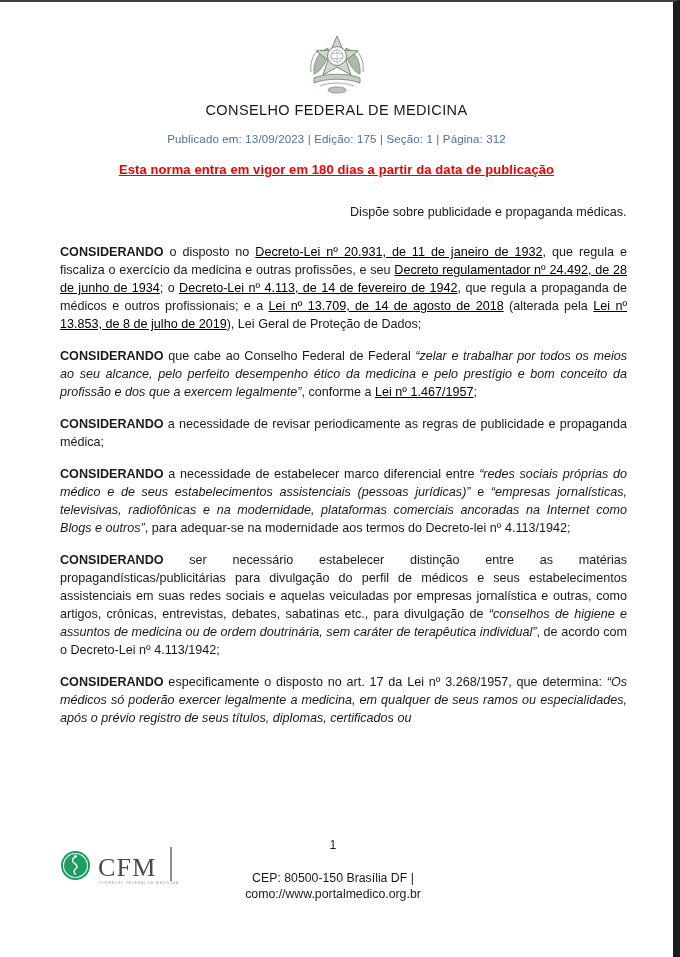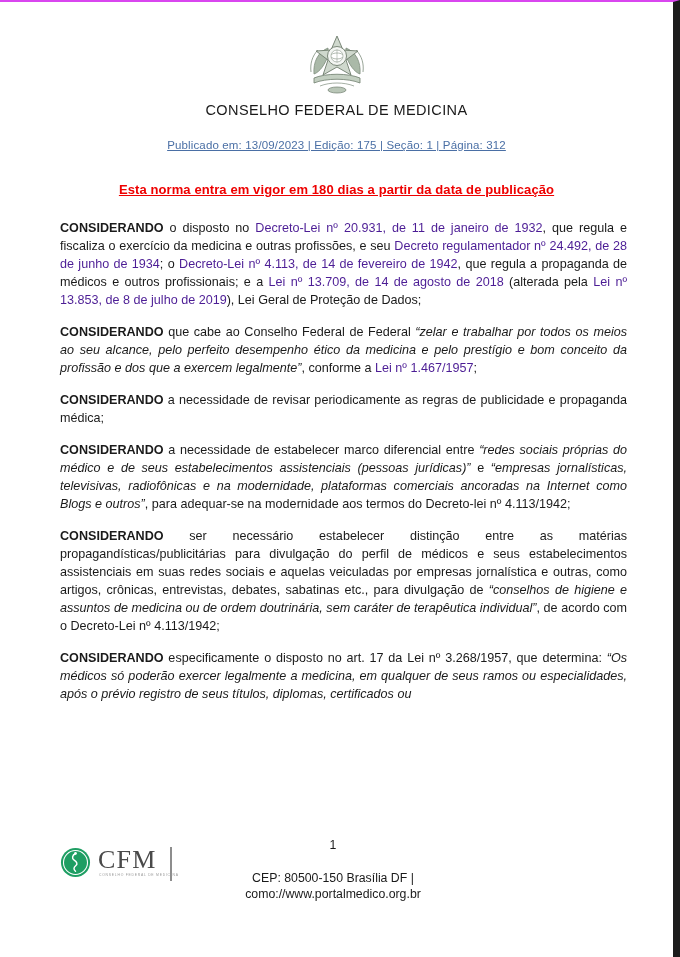--- a/index.html
+++ b/index.html
@@ -11,21 +11,21 @@
   body {
     font-family: "Liberation Sans", sans-serif;
     color: #1a1a1a;
   }
   .page {
     position: relative;
     width: 680px;
     height: 957px;
     background: #ffffff;
     box-sizing: border-box;
-    border-top: 2px solid #d946ef;
+    border-top: 2px solid #404040;
     border-right: 7px solid #1c1c1c;
     overflow: hidden;
   }
   .page-inner {
     position: relative;
     width: 100%;
     height: 100%;
     padding: 0;
     box-sizing: border-box;
   }
@@ -49,29 +49,28 @@
     font-weight: normal;
   }
   .doc-title {
     font-size: 19px;
     font-weight: bold;
     letter-spacing: 0.2px;
     margin: 22px 0 0 0;
     color: #0d0d0d;
   }
   .pub-line {
-    margin: 21px 0 0 0;
+    margin: 15px 0 0 0;
     font-size: 11.5px;
     color: #4a6fa5;
-    text-decoration: underline;
     letter-spacing: 0.15px;
     text-align: center;
   }
   .warning {
-    margin: 31px 0 0 0;
+    margin: 17px 0 0 0;
     font-size: 13px;
     font-weight: bold;
     color: #ee0000;
     text-decoration: underline;
     letter-spacing: 0.1px;
   }
 
   
   .ementa {
     margin: 27px 0 0 auto;
@@ -94,37 +93,38 @@
     font-size: 12.6px;
     line-height: 1.43;
     margin: 0 0 14px 0;
     color: #1a1a1a;
     hyphens: none;
   }
   .para:last-child { margin-bottom: 9px; }
   .b { font-weight: bold; }
   .i { font-style: italic; }
   .lnk {
-    color: #4c1d95;
+    color: #000000;
+    text-decoration: underline;
   }
 
   
   .footer {
     position: absolute;
     left: 0;
     right: 7px;
     bottom: 42px;
     height: 78px;
   }
   .footer-logo {
     position: absolute;
     left: 60px;
     top: 10px;
     display: flex;
-    align-items: flex-start;
+    align-items: flex-end;
     gap: 7px;
   }
   .logo-mark {
     width: 31px;
     height: 31px;
     flex: 0 0 auto;
   }
   .logo-word {
     font-family: "Liberation Serif", serif;
     font-size: 26px;
@@ -197,20 +197,21 @@
       </svg>
 
       <div class="org-name">CONSELHO FEDERAL DE MEDICINA</div>
 
 
       <div class="pub-line">Publicado em: 13/09/2023  | Edição: 175 | Seção: 1 | Página: 312</div>
 
       <div class="warning">Esta norma entra em vigor em 180 dias a partir da data de publicação</div>
     </div>
 
+    <div class="ementa">Dispõe sobre publicidade e propaganda médicas.</div>
 
     <div class="body-text">
 
 
       <p class="para"><span class="b">CONSIDERANDO</span><span> o disposto no </span><span class="lnk">Decreto-Lei nº 20.931, de 11 de janeiro de 1932</span><span>, que regula e fiscaliza o exercício da medicina e outras profissões, e seu </span><span class="lnk">Decreto regulamentador nº 24.492, de 28 de junho de 1934</span><span>; o </span><span class="lnk">Decreto-Lei nº 4.113, de 14 de fevereiro de 1942</span><span>, que regula a propaganda de médicos e outros profissionais; e a </span><span class="lnk">Lei nº 13.709, de 14 de agosto de 2018</span><span> (alterada pela </span><span class="lnk">Lei nº 13.853, de 8 de julho de 2019</span><span>), Lei Geral de Proteção de Dados;</span></p>
 
       <p class="para"><span class="b">CONSIDERANDO</span><span> que cabe ao Conselho Federal de Federal </span><span class="i">“zelar e trabalhar por todos os meios ao seu alcance, pelo perfeito desempenho ético da medicina e pelo prestígio e bom conceito da profissão e dos que a exercem legalmente”</span><span>, conforme a </span><span class="lnk">Lei nº 1.467/1957</span><span>;</span></p>
 
       <p class="para"><span class="b">CONSIDERANDO</span><span> a necessidade de revisar periodicamente as regras de publicidade e propaganda médica;</span></p>
 

